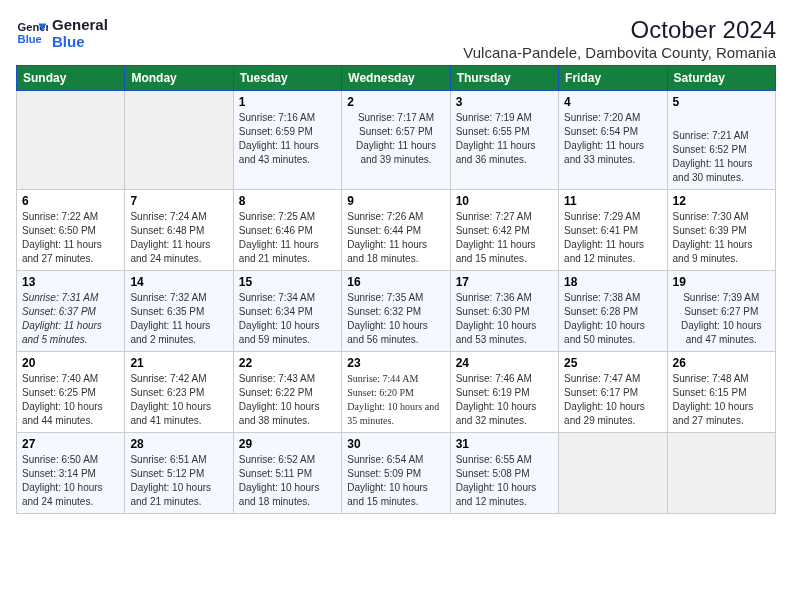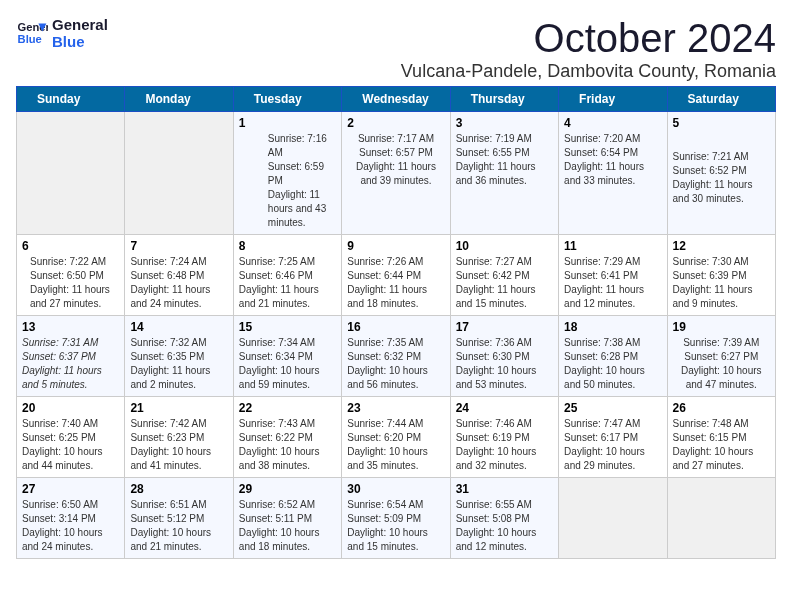--- a/index.html
+++ b/index.html
@@ -22,38 +22,38 @@
       gap: 4px;
     }
     .logo-icon {
       width: 32px;
       height: 32px;
     }
     .title-section {
       text-align: right;
     }
     .month-title {
-      font-size: 40px;
+      font-size: 24px;
       color: #1a1a2e;
       font-weight: normal;
     }
     .subtitle {
-      font-size: 18px;
+      font-size: 15px;
       color: #333;
     }
     table {
       width: 100%;
       border-collapse: collapse;
       font-size: 11px;
     }
     thead tr th {
-      background-color: #0369a1;
+      background-color: #15803d;
       color: #fff;
       text-align: left;
-      padding: 5px 20px;
+      padding: 5px 6px;
       font-size: 12px;
       font-weight: bold;
       border: 1px solid #1a4fc4;
     }
     tbody tr td {
       border: 1px solid #ccc;
       vertical-align: top;
       padding: 4px 5px;
       height: 80px;
       width: 108px;
@@ -109,21 +109,21 @@
         <th>Friday</th>
         <th>Saturday</th>
       </tr>
     </thead>
   <tbody id="cal-body">
   <tr>
         <td class="empty"></td>
         <td class="empty"></td>
         <td>
           <span class="day-num">1</span>
-          <div class="day-info" style="white-space: pre-line; margin-left: 29px;">Sunrise: 7:16 AM
+          <div class="day-info" style="white-space: pre-line;">Sunrise: 7:16 AM
 Sunset: 6:59 PM
 Daylight: 11 hours and 43 minutes.</div>
         </td>
         <td>
           <span class="day-num">2</span>
           <div class="day-info" style="white-space: pre-line; text-align: center;">Sunrise: 7:17 AM
 Sunset: 6:57 PM
 Daylight: 11 hours and 39 minutes.</div>
         </td>
         <td>
@@ -141,21 +141,21 @@
         <td>
           <span class="day-num">5</span>
           <div class="day-info" style="white-space: pre-line; margin-top: 20px;">Sunrise: 7:21 AM
 Sunset: 6:52 PM
 Daylight: 11 hours and 30 minutes.</div>
         </td>
       </tr>
       <tr>
         <td>
           <span class="day-num">6</span>
-          <div class="day-info" style="white-space: pre-line; margin-left: 8px;">Sunrise: 7:22 AM
+          <div class="day-info" style="white-space: pre-line;">Sunrise: 7:22 AM
 Sunset: 6:50 PM
 Daylight: 11 hours and 27 minutes.</div>
         </td>
         <td>
           <span class="day-num">7</span>
           <div class="day-info" style="white-space: pre-line;">Sunrise: 7:24 AM
 Sunset: 6:48 PM
 Daylight: 11 hours and 24 minutes.</div>
         </td>
         <td>
@@ -247,21 +247,21 @@
 Daylight: 10 hours and 41 minutes.</div>
         </td>
         <td>
           <span class="day-num">22</span>
           <div class="day-info" style="white-space: pre-line;">Sunrise: 7:43 AM
 Sunset: 6:22 PM
 Daylight: 10 hours and 38 minutes.</div>
         </td>
         <td>
           <span class="day-num">23</span>
-          <div class="day-info" style="white-space: pre-line;">Sunrise: 7:44 AM
+          <div class="day-info" style="white-space: pre-line; font-family: Liberation Serif, serif;">Sunrise: 7:44 AM
 Sunset: 6:20 PM
 Daylight: 10 hours and 35 minutes.</div>
         </td>
         <td>
           <span class="day-num">24</span>
           <div class="day-info" style="white-space: pre-line;">Sunrise: 7:46 AM
 Sunset: 6:19 PM
 Daylight: 10 hours and 32 minutes.</div>
         </td>
         <td>

